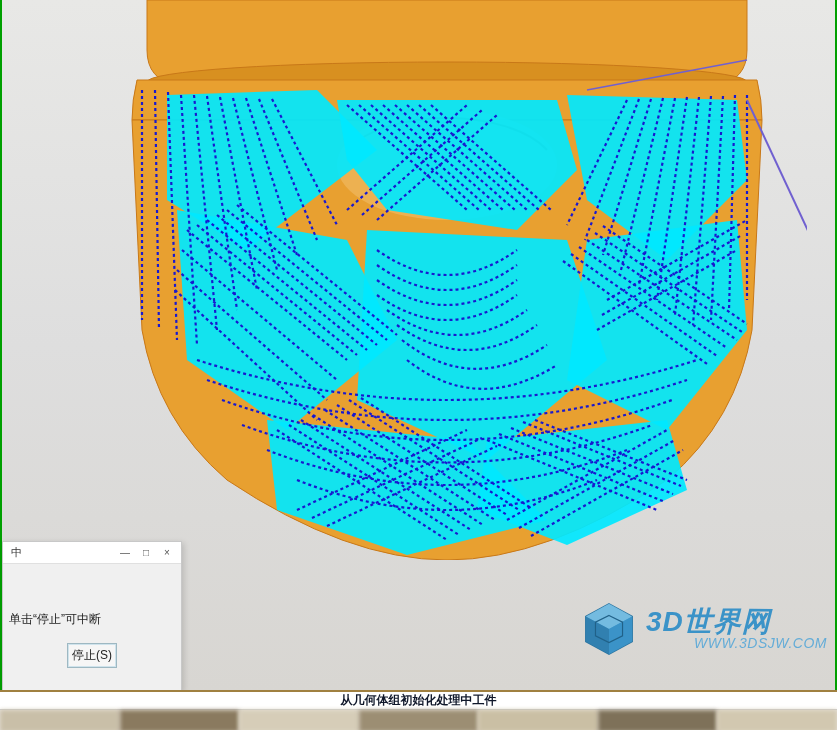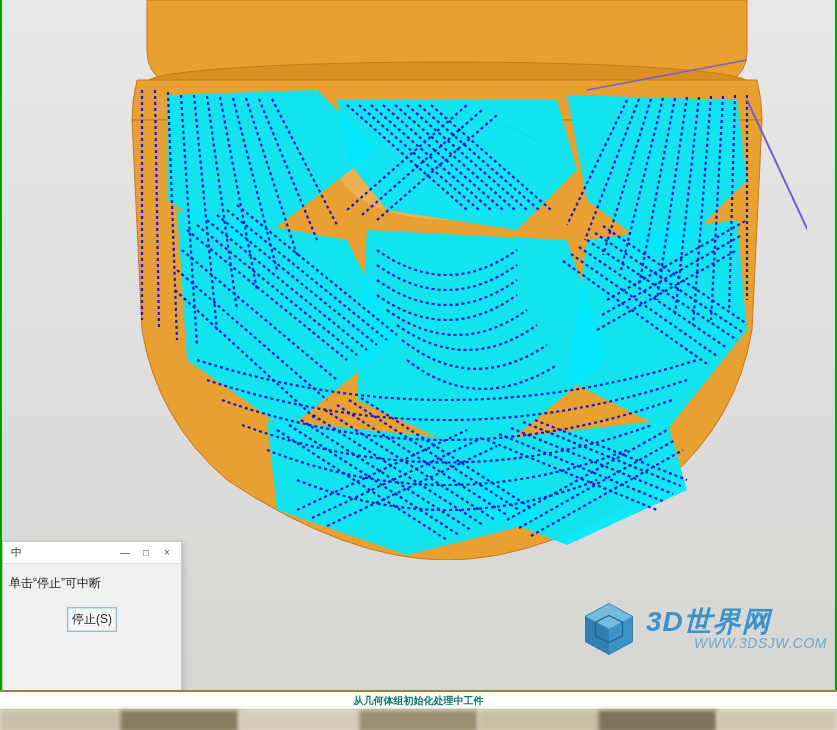--- a/index.html
+++ b/index.html
@@ -21,38 +21,38 @@
     background: #f0f0f0; border: 1px solid #c8c8c8;
     box-shadow: 2px 2px 6px rgba(0,0,0,0.15);
   }
   .dialog-titlebar {
     height: 22px; background: #ffffff; border-bottom: 1px solid #e0e0e0;
     display: flex; align-items: center; justify-content: flex-end; padding: 0 4px;
     font-size: 11px; color: #333;
   }
   .titlebar-left { flex: 1; padding-left: 4px; font-size: 11px; color: #333; overflow:hidden;}
   .win-btn { width: 20px; height: 16px; display: inline-flex; align-items: center; justify-content: center; font-size: 10px; color: #555; cursor: pointer; margin-left:1px;}
-  .dialog-body { padding: 10px 6px 6px 6px; font-size: 12px; color: #222; }
+  .dialog-body { padding: 10px 6px 6px 6px; font-size: 12px; color: #222; margin-top: 36px; }
   .dialog-text { line-height: 1.55; }
   .dialog-btn-row { margin-top: 14px; text-align: center; }
   .stop-btn {
     display: inline-block; padding: 3px 4px; font-size: 12px;
     background: #f6f6f6; color: #222;
     border: 1px solid #9eb8c2; box-shadow: 0 0 0 1px #cfe3ec inset;
     cursor: pointer;
   }
   .statusbar {
     position: absolute; left: 0; top: 690px; width: 837px; height: 40px;
     background: #e6e1d8;
     border-top: 2px solid #a08040;
   }
   .statusbar-inner {
     background:#fff; height:18px; border-bottom:1px solid #ccc;
     display:flex; align-items:center; justify-content:center;
-    font-size: 10px; font-weight: bold; color: #0f766e;
+    font-size: 12px; font-weight: bold; color: #0f172a;
   }
   .status-blur {
     position:absolute; left:0; right:0; top:18px; height:22px;
     display:flex;
   }
   .blur-seg { flex:1; height:100%; filter: blur(2px); }
   .watermark {
     position: absolute; right: 8px; bottom: 32px;
     display: flex; align-items: center; gap: 8px;
     opacity: 0.9;

